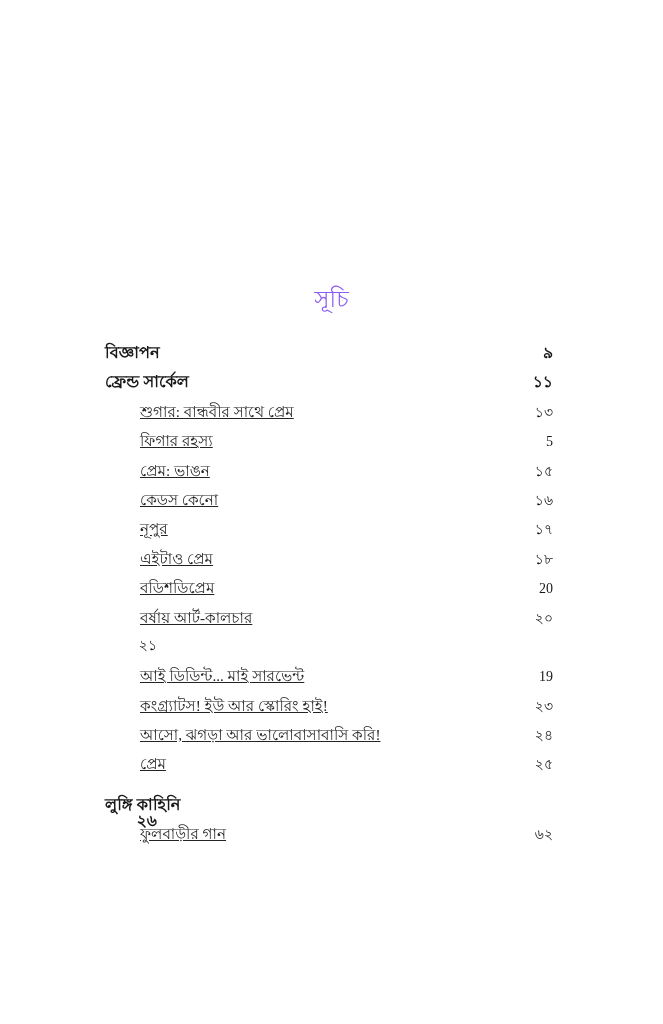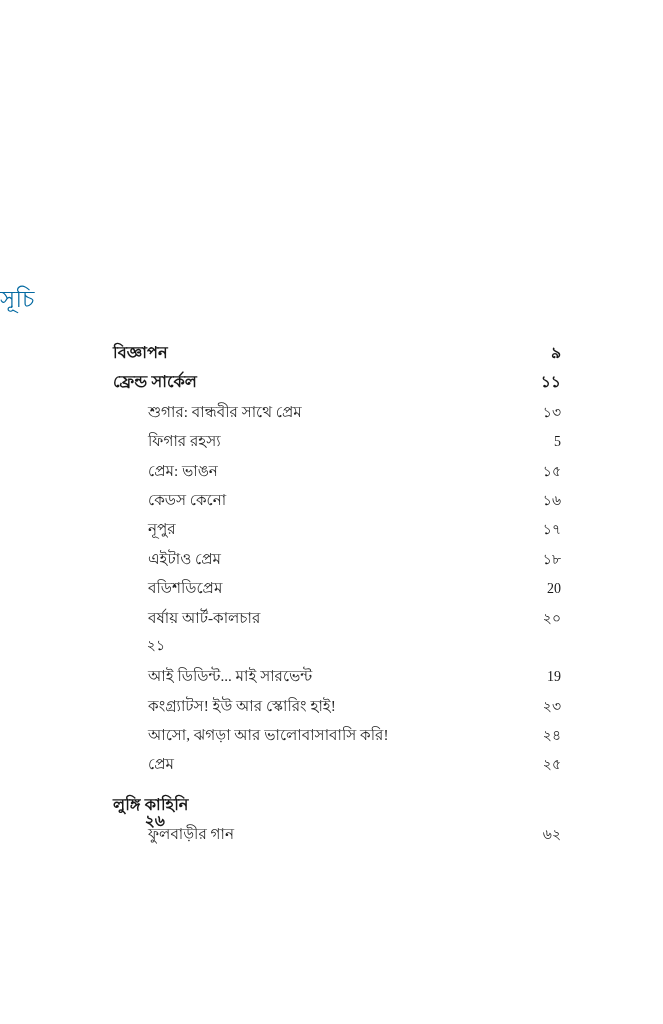--- a/index.html
+++ b/index.html
@@ -21,32 +21,32 @@
     position: absolute;
     inset: 0;
     background: #ffffff;
   }
 
   .toc-title {
     position: absolute;
     top: 286px;
     left: 0;
     width: 663px;
+    text-align: center;
     font-size: 23px;
     line-height: 1.25;
     letter-spacing: 0.2px;
-    color: #0369a1;
+    color: #8b5cf6;
   }
 
   .toc-list {
     position: absolute;
     top: 345px;
     left: 105px;
     width: 448px;
-    margin-left: 8px;
   }
 
   .toc-row {
     display: flex;
     align-items: baseline;
     height: 29.4px;
     width: 100%;
   }
 
   .toc-row.gap-before {
@@ -66,20 +66,21 @@
     font-weight: 700;
     font-size: 16.2px;
     letter-spacing: 0.1px;
   }
 
   .toc-row.level-entry .toc-label {
     padding-left: 35px;
     font-weight: 400;
     font-size: 15.2px;
     color: #242424;
+    text-decoration: underline;
   }
 
   .toc-page {
     flex: 0 0 auto;
     width: 52px;
     text-align: right;
     font-size: 14px;
     line-height: 1;
     color: #181818;
   }

